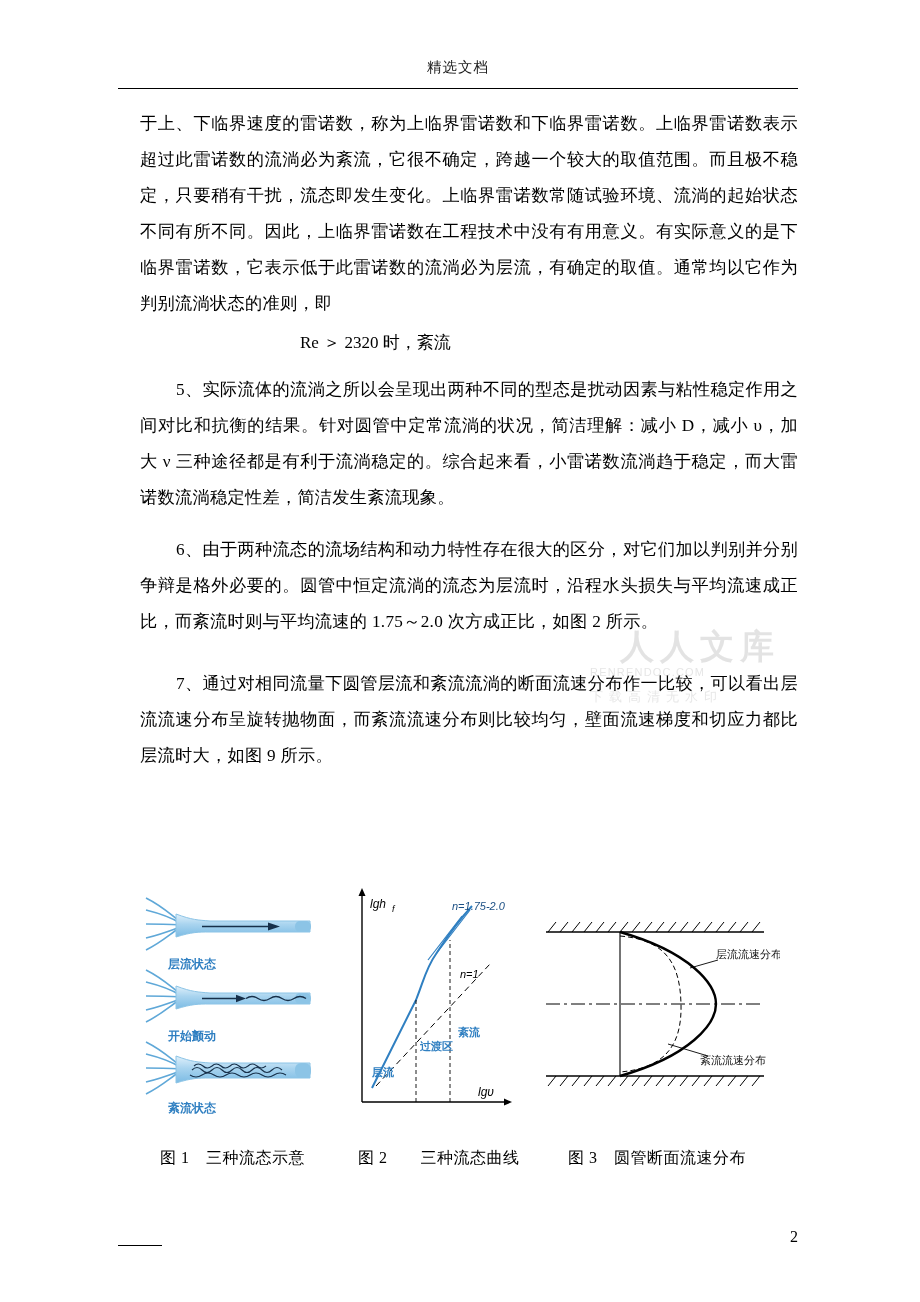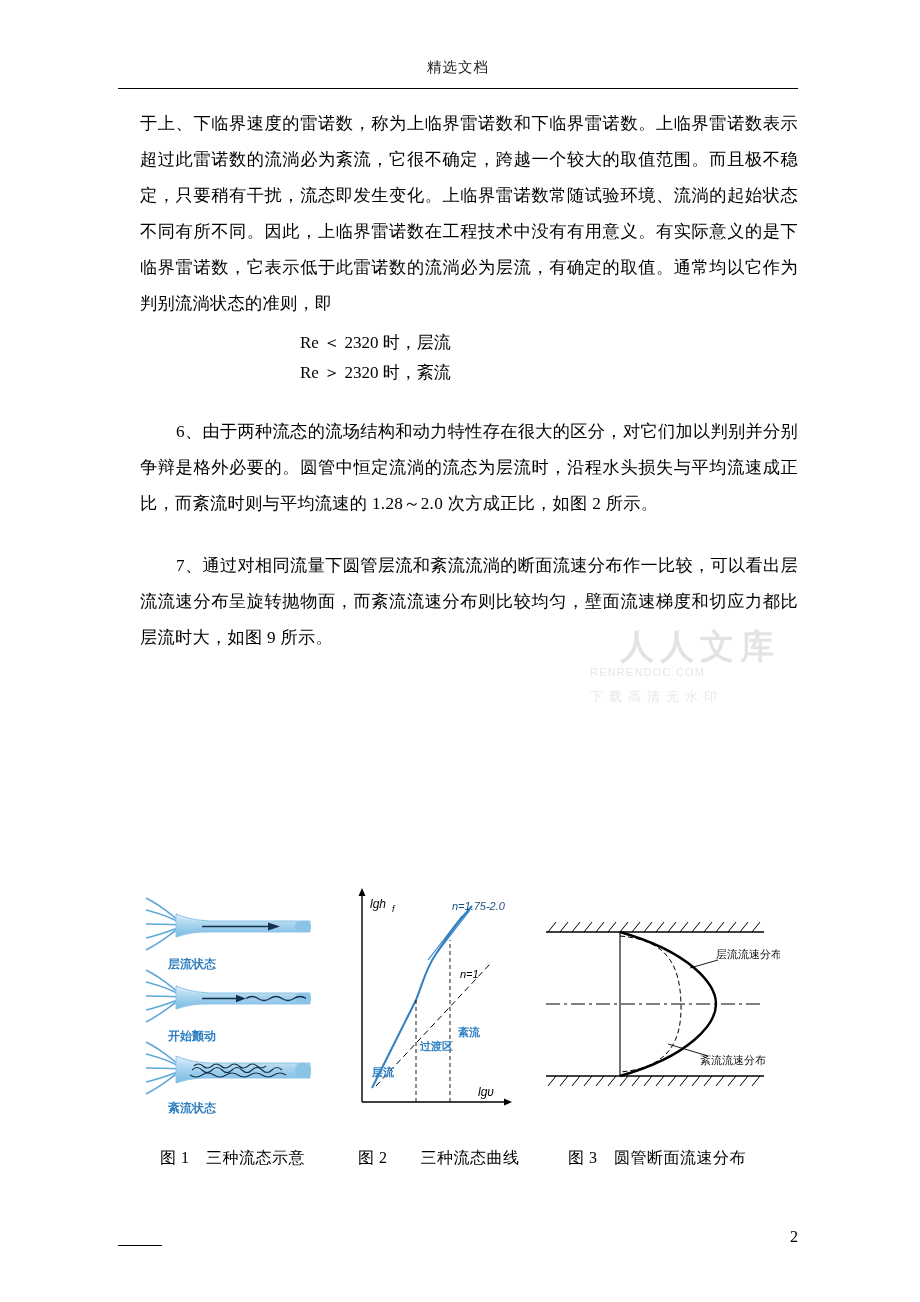--- a/index.html
+++ b/index.html
@@ -155,27 +155,27 @@
 
 <div class="page">
 
   <div class="header">精选文档</div>
   <div class="header-rule"></div>
 
   <div class="content">
     <p class="body">于上、下临界速度的雷诺数，称为上临界雷诺数和下临界雷诺数。上临界雷诺数表示超过此雷诺数的流淌必为紊流，它很不确定，跨越一个较大的取值范围。而且极不稳定，只要稍有干扰，流态即发生变化。上临界雷诺数常随试验环境、流淌的起始状态不同有所不同。因此，上临界雷诺数在工程技术中没有有用意义。有实际意义的是下临界雷诺数，它表示低于此雷诺数的流淌必为层流，有确定的取值。通常均以它作为判别流淌状态的准则，即</p>
 
     <div class="formula">
-      <div class="rowline">Re ＜ 2320 时，层流</div>
       <div class="rowline">Re ＞ 2320 时，紊流</div>
     </div>
 
     <div class="gap-sm"></div>
+    <p class="body indent">5、实际流体的流淌之所以会呈现出两种不同的型态是扰动因素与粘性稳定作用之间对比和抗衡的结果。针对圆管中定常流淌的状况，简洁理解：减小 D，减小 υ，加大 ν 三种途径都是有利于流淌稳定的。综合起来看，小雷诺数流淌趋于稳定，而大雷诺数流淌稳定性差，简洁发生紊流现象。</p>
     <div class="gap-sm"></div>
-    <p class="body indent">6、由于两种流态的流场结构和动力特性存在很大的区分，对它们加以判别并分别争辩是格外必要的。圆管中恒定流淌的流态为层流时，沿程水头损失与平均流速成正比，而紊流时则与平均流速的 1.28～2.0 次方成正比，如图 2 所示。</p>
+    <p class="body indent">6、由于两种流态的流场结构和动力特性存在很大的区分，对它们加以判别并分别争辩是格外必要的。圆管中恒定流淌的流态为层流时，沿程水头损失与平均流速成正比，而紊流时则与平均流速的 1.75～2.0 次方成正比，如图 2 所示。</p>
     <div class="gap-md"></div>
     <p class="body indent">7、通过对相同流量下圆管层流和紊流流淌的断面流速分布作一比较，可以看出层流流速分布呈旋转抛物面，而紊流流速分布则比较均匀，壁面流速梯度和切应力都比层流时大，如图 9 所示。</p>
   </div>
 
   <div class="watermark">
     <div class="wm-main">人人文库</div>
     <div class="wm-sub">RENRENDOC.COM</div>
     <div class="wm-sub2">下载高清无水印</div>
   </div>
 

